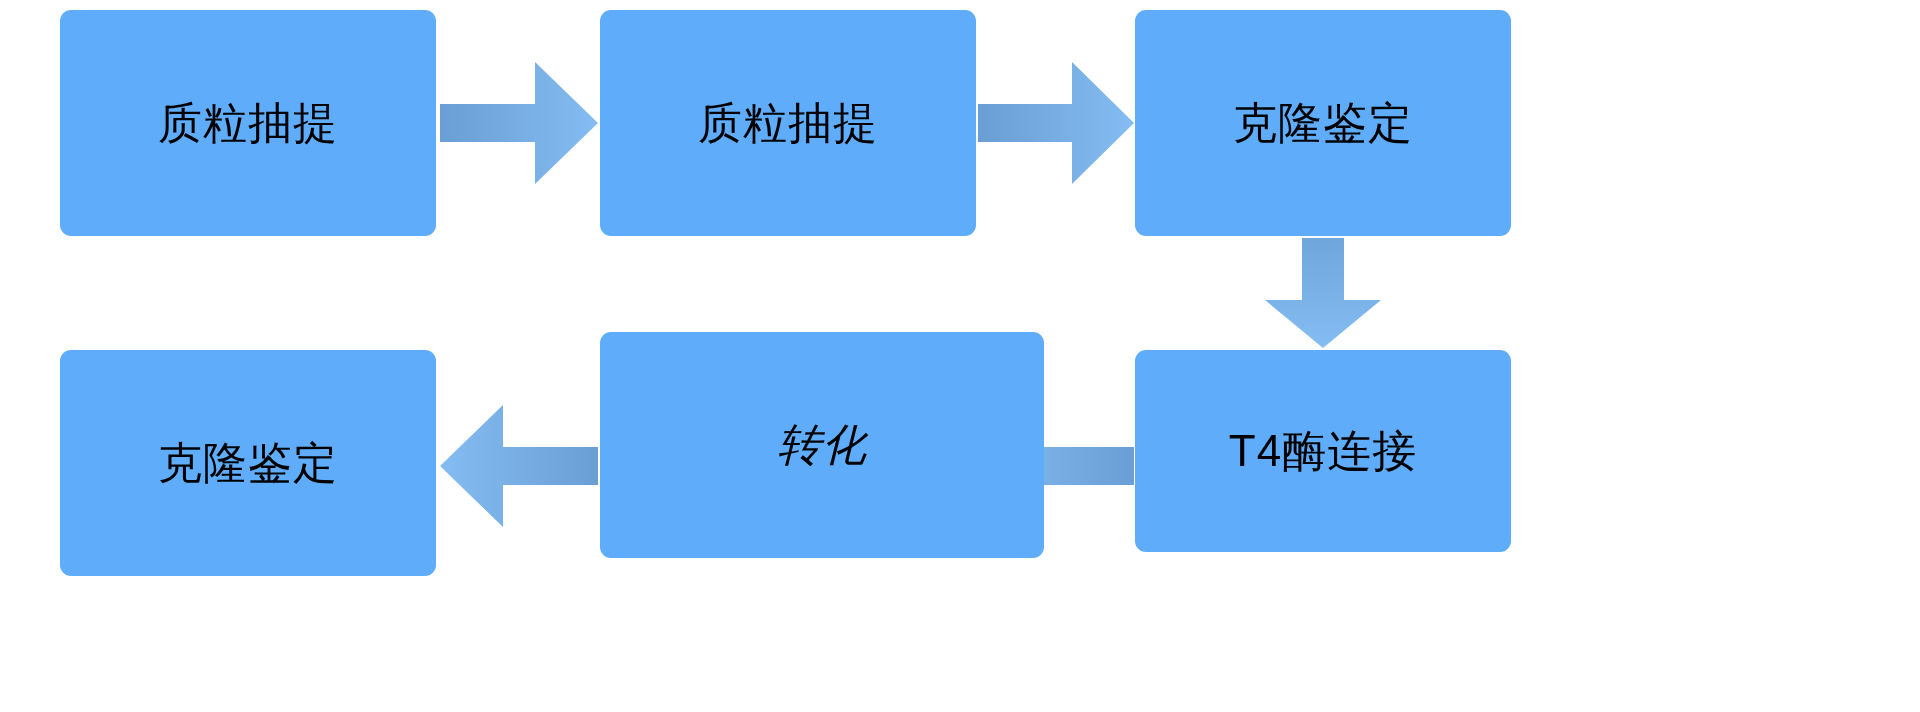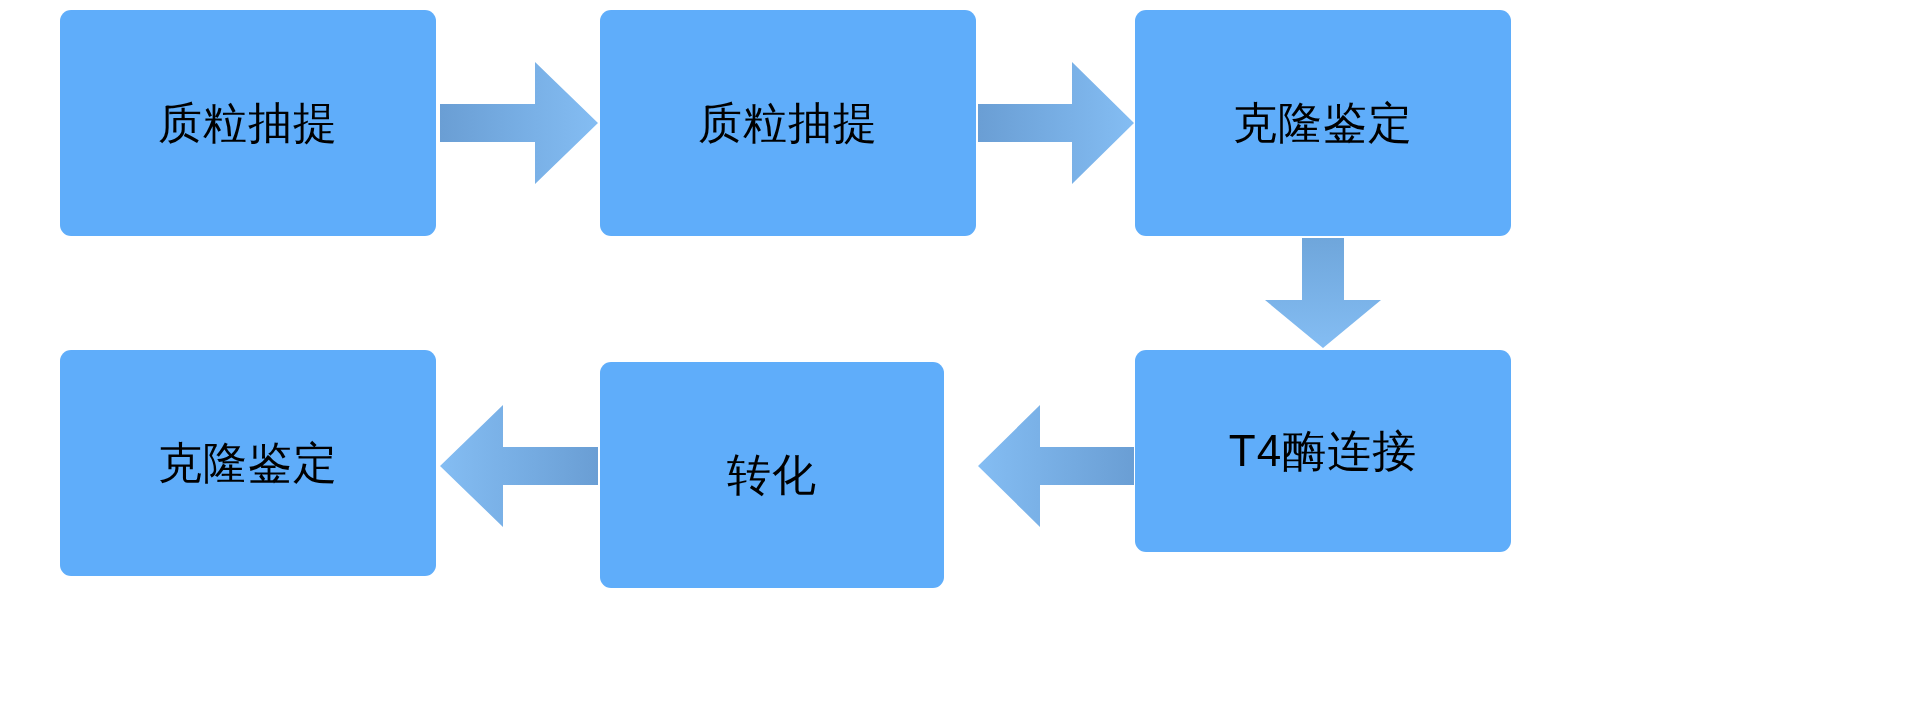--- a/index.html
+++ b/index.html
@@ -40,21 +40,21 @@
   .arrow svg {
     display: block;
     width: 100%;
     height: 100%;
   }
   
   #node-0 { left: 60px;   top: 10px;  width: 376px; height: 226px; }
   #node-1 { left: 600px;  top: 10px;  width: 376px; height: 226px; }
   #node-2 { left: 1135px; top: 10px;  width: 376px; height: 226px; }
   #node-3 { left: 1135px; top: 350px; width: 376px; height: 202px; }
-  #node-4 { left: 600px;  top: 362px; width: 344px; height: 226px; }
+  #node-4 { left: 600px;  top: 332px; width: 444px; height: 226px; font-style: italic; }
   #node-5 { left: 60px;   top: 350px; width: 376px; height: 226px; text-align: right; }
   
   #arrow-0 { left: 440px;  top: 62px;  width: 158px; height: 122px; }
   #arrow-1 { left: 978px;  top: 62px;  width: 156px; height: 122px; }
   #arrow-2 { left: 1265px; top: 238px; width: 116px; height: 110px; }
   #arrow-3 { left: 978px;  top: 405px; width: 156px; height: 122px; }
   #arrow-4 { left: 440px;  top: 405px; width: 158px; height: 122px; }
 </style>
 </head>
 <body>

